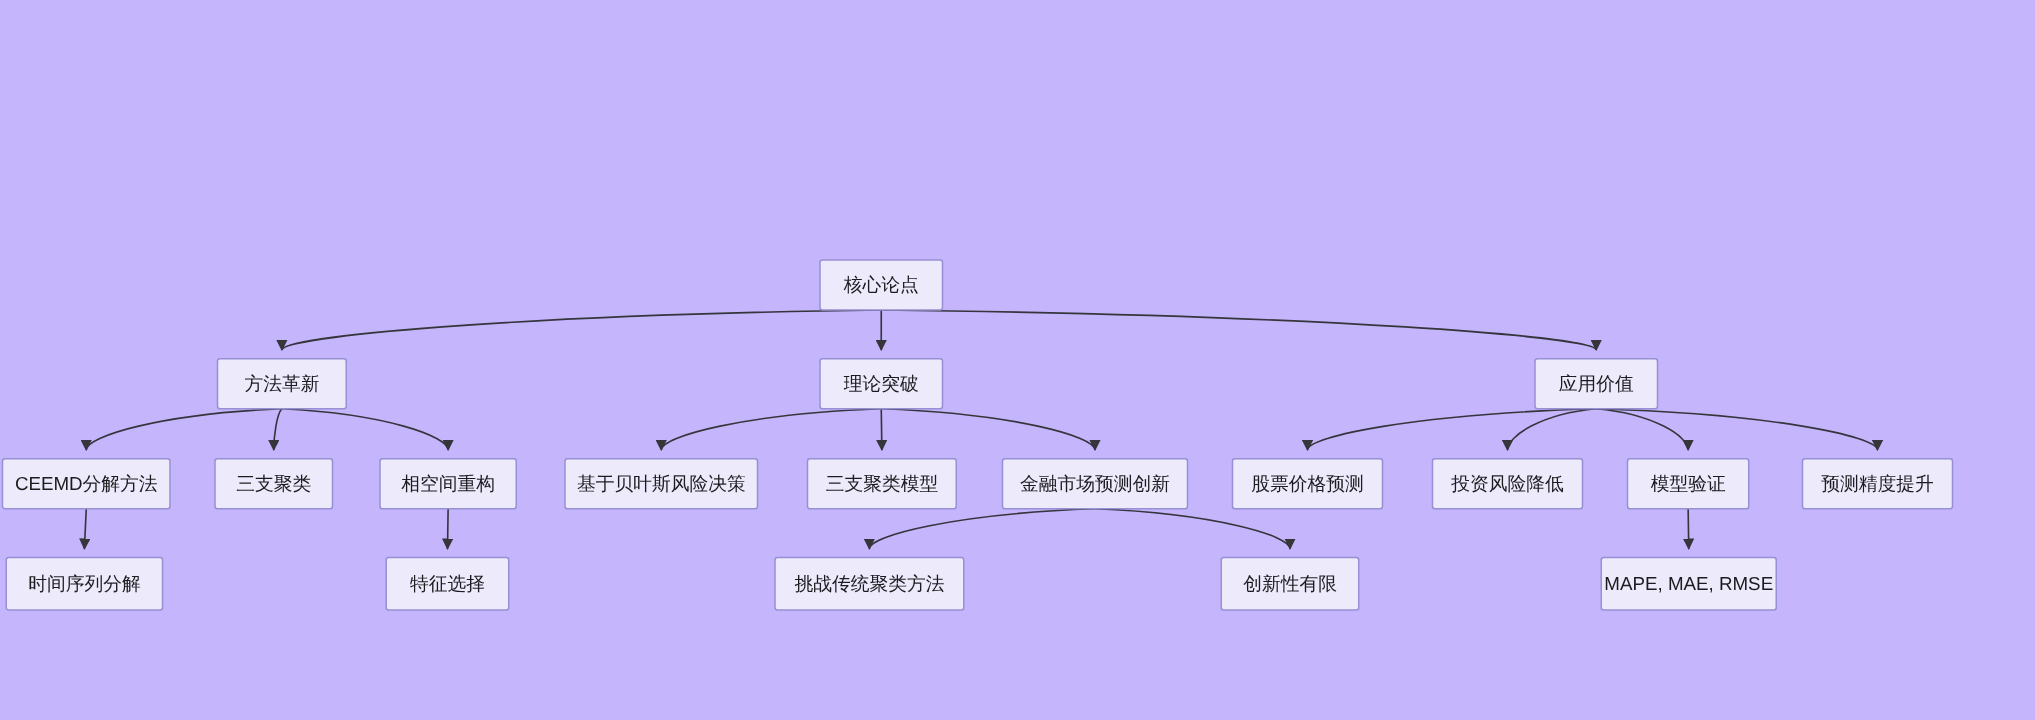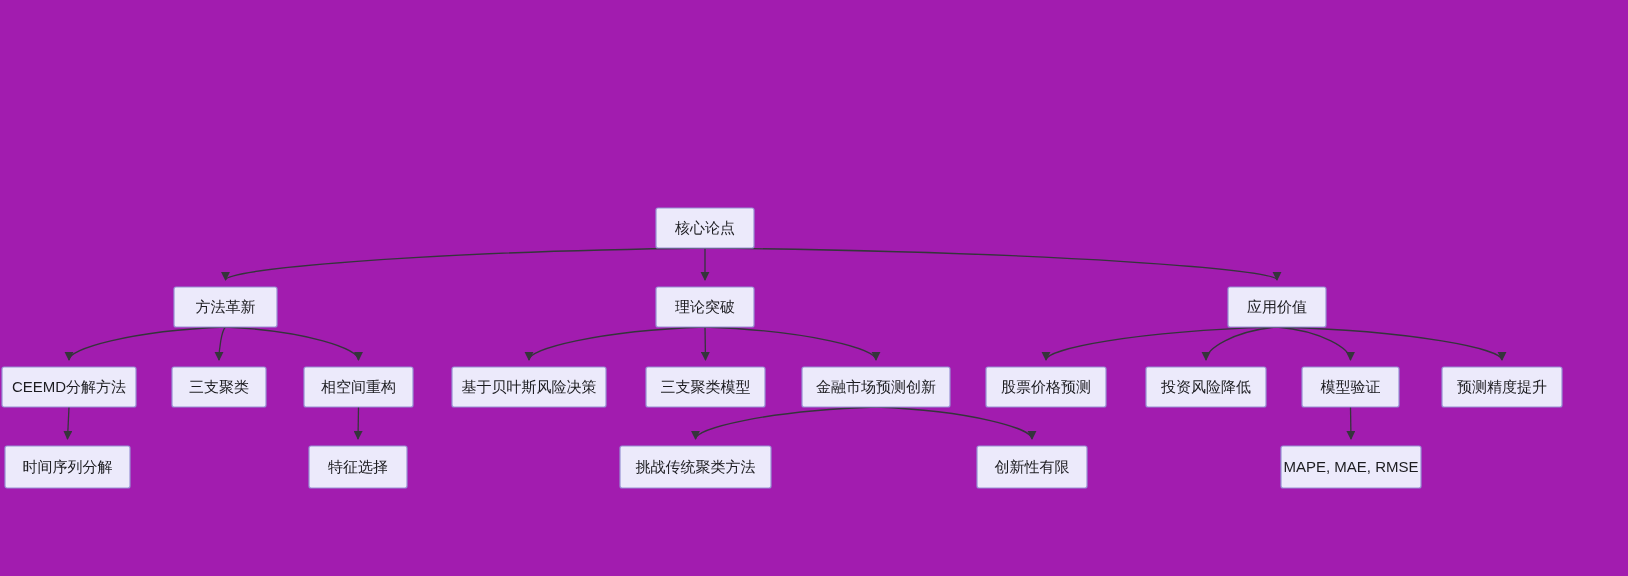--- a/index.html
+++ b/index.html
@@ -10,21 +10,21 @@
   body {
     width: 1628px;
     height: 576px;
     font-family: "Liberation Sans", "DejaVu Sans", sans-serif;
     overflow: hidden;
   }
   #diagram-root {
     position: relative;
     width: 1628px;
     height: 576px;
-    background: #a21caf;
+    background: #c4b5fd;
   }
   svg.flow {
     position: absolute;
     top: 0;
     left: 0;
     width: 1628px;
     height: 576px;
   }
   .node-rect {
     fill: #ECEAFB;

